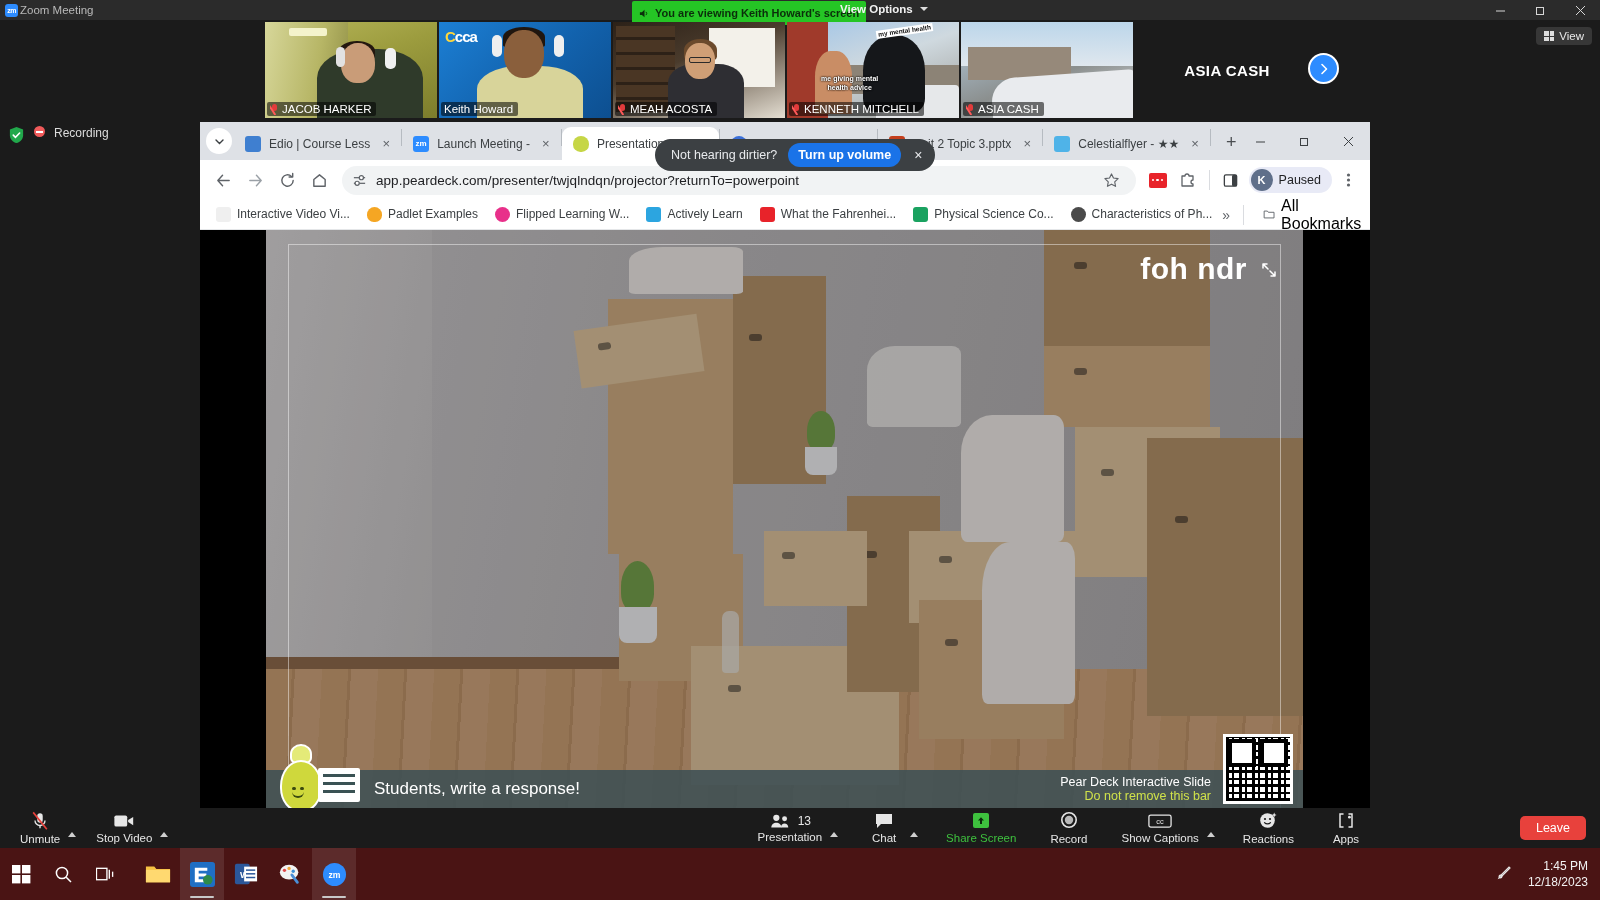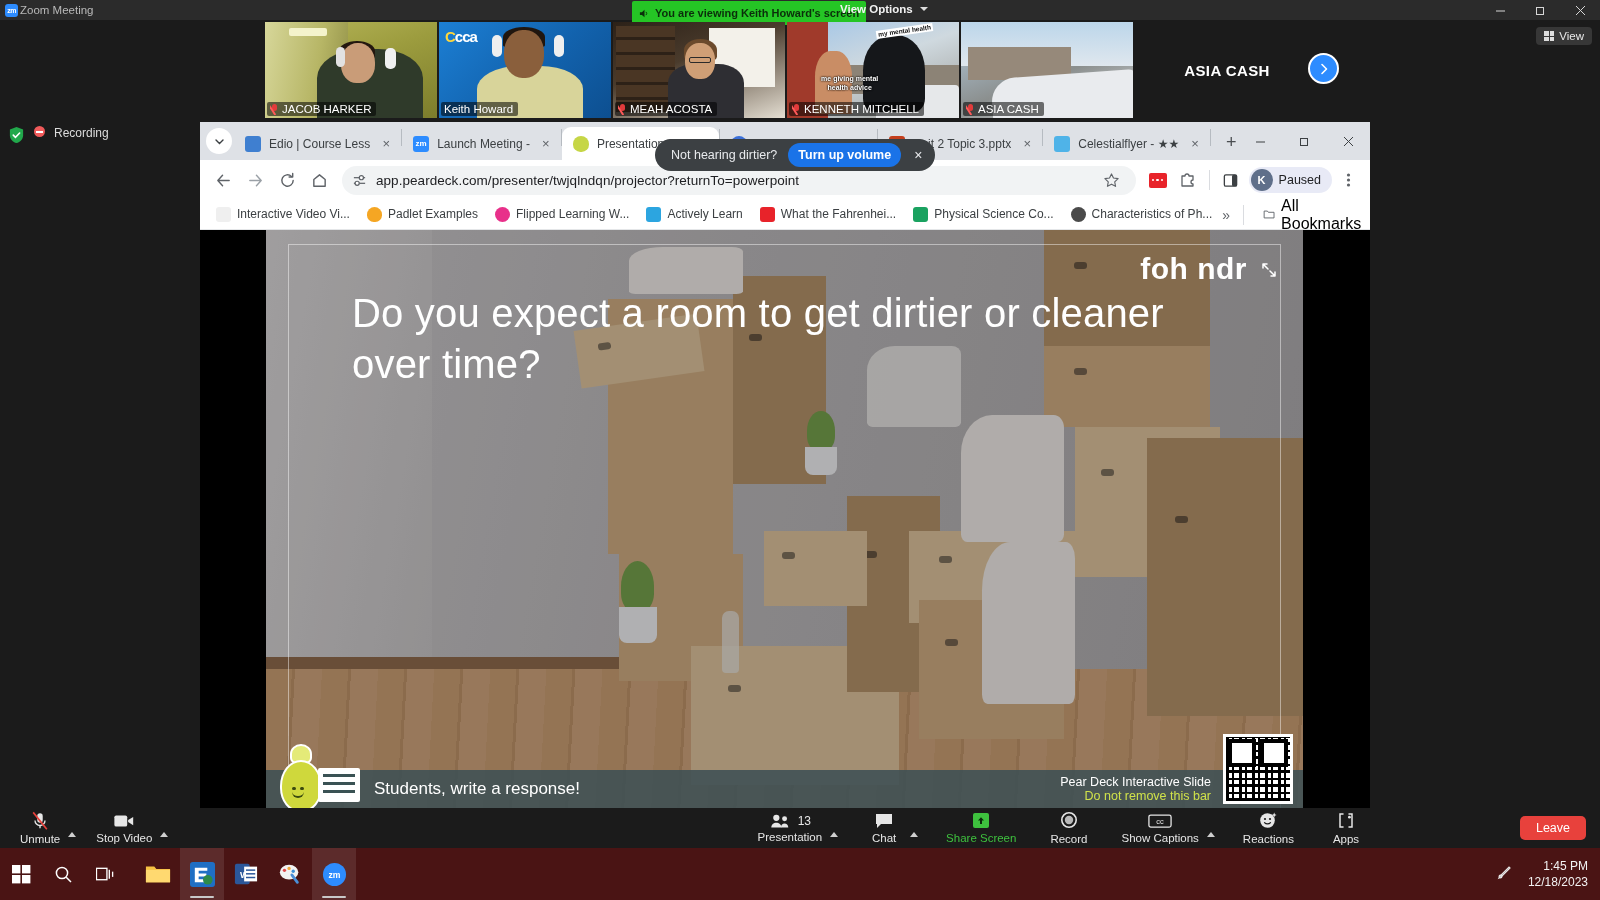--- a/index.html
+++ b/index.html
@@ -733,21 +733,20 @@
                 <span class="lf"></span>
                 <span class="pot"></span>
               </div>
             <div class="bottle" style="left:44%;top:66%;"></div>
             <div class="bx l" style="left:48%;top:52%;width:10%;height:13%;"></div>
           </div>
 
           <div class="slide-tint"></div>
           <div class="slide-frame"></div>
 
-          <div class="slide-q">Do you expect a room to get dirtier or cleaner over time?</div>
 
           <div class="foh-ndr">foh ndr</div>
           <div class="expand-ico">
             <svg width="16" height="16" viewBox="0 0 16 16">
                 <path d="M6 2H2v4M10 14h4v-4M2 2l5 5M14 14l-5-5" stroke="#fff" stroke-width="1.5" fill="none" stroke-linecap="round" stroke-linejoin="round"></path>
               </svg>
           </div>
 
           <div class="pd-bar">
             <div class="pear">

